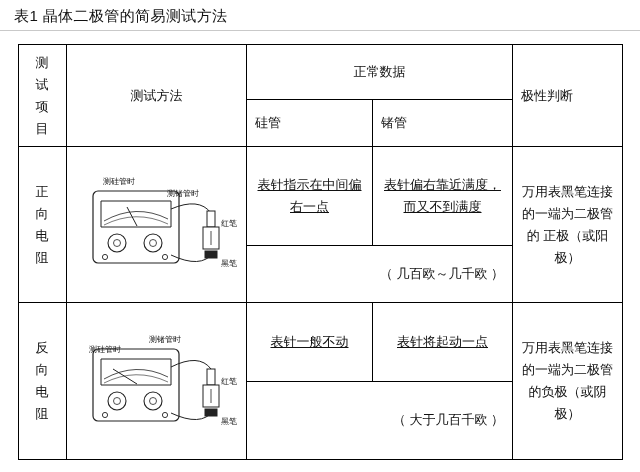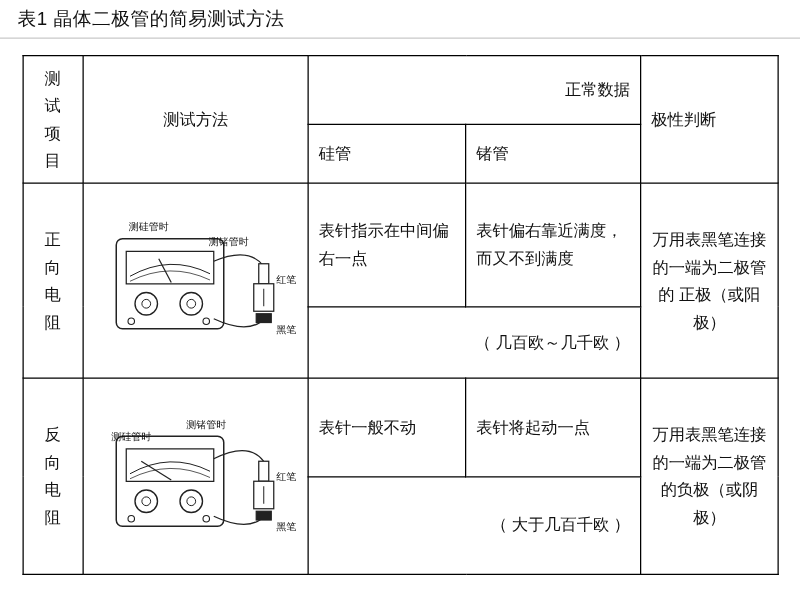--- a/index.html
+++ b/index.html
@@ -70,40 +70,41 @@
     padding: 4px 2px;
   }
   .vert span { display: block; }
 
   .hdr-method {
     text-align: center;
     padding-left: 14px;
     font-size: 13px;
   }
   .hdr-normal {
-    text-align: right;
+    text-align: center;
     padding-left: 12px;
     font-size: 13px;
     height: 46px;
   }
   .hdr-sub {
     text-align: left;
     padding-left: 12px;
     font-size: 13px;
     height: 38px;
   }
   .hdr-pol {
     text-align: left;
     padding-left: 10px;
     font-size: 13px;
   }
   .cell-text {
-    text-align: left;
+    text-align: center;
     font-size: 13px;
     line-height: 22px;
+    text-decoration: underline;
   }
   .cell-range {
     text-align: right;
     padding-left: 14px;
     font-size: 13px;
   }
   .cell-pol {
     text-align: center;
     font-size: 13px;
     line-height: 23px;

